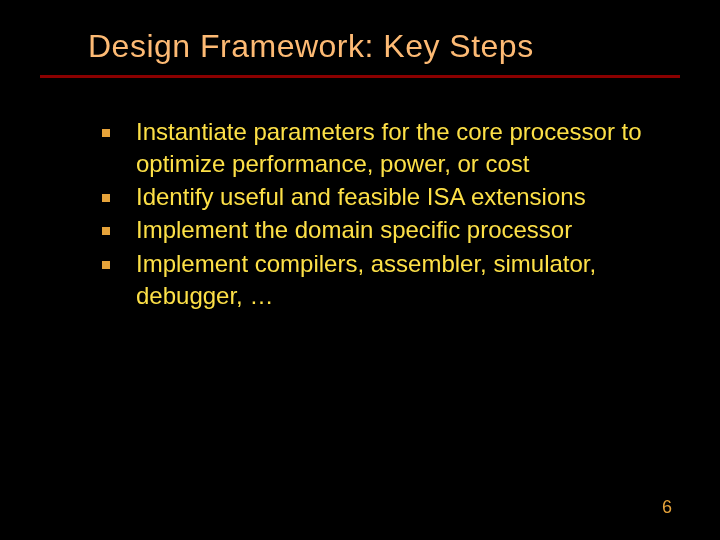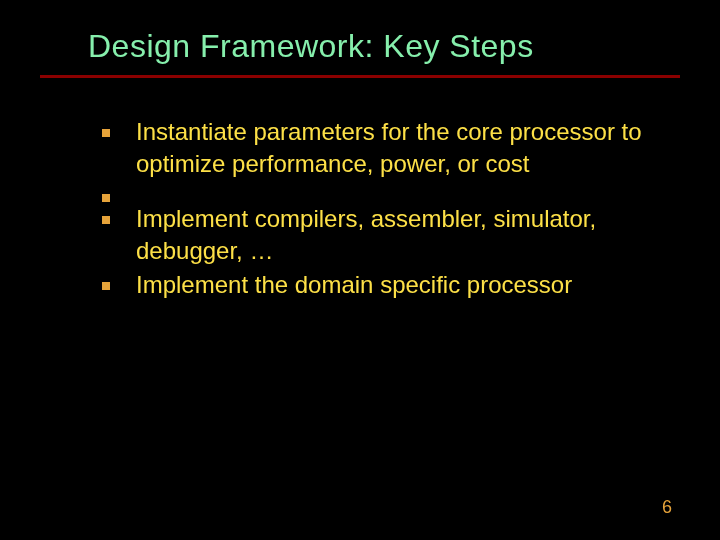--- a/index.html
+++ b/index.html
@@ -10,21 +10,21 @@
     position: relative;
     overflow: hidden;
   }
   .slide {
     width: 720px;
     height: 540px;
     position: relative;
     padding: 28px 40px 0 40px;
   }
   .title {
-    color: #86efac;
+    color: #fdba74;
     font-size: 32px;
     font-weight: 400;
     padding-left: 48px;
     padding-bottom: 10px;
     letter-spacing: 0.5px;
   }
   .rule {
     height: 3px;
     background: #8b0000;
     margin: 0 0 0 0;
@@ -66,24 +66,25 @@
 <div class="slide">
   <div class="title">Design Framework: Key Steps</div>
   <div class="rule"></div>
   <div class="content">
     <div class="bullet-row">
       <div class="bullet-marker"></div>
       <div class="bullet-text">Instantiate parameters for the core processor to optimize performance, power, or cost</div>
     </div>
     <div class="bullet-row">
       <div class="bullet-marker"></div>
+      <div class="bullet-text">Identify useful and feasible ISA extensions</div>
+    </div>
+    <div class="bullet-row">
+      <div class="bullet-marker"></div>
+      <div class="bullet-text">Implement the domain specific processor</div>
     </div>
     <div class="bullet-row">
       <div class="bullet-marker"></div>
       <div class="bullet-text">Implement compilers, assembler, simulator, debugger, …</div>
-    </div>
-    <div class="bullet-row">
-      <div class="bullet-marker"></div>
-      <div class="bullet-text">Implement the domain specific processor</div>
     </div>
   </div>
   <div class="page-number">6</div>
 </div>
 
 </body></html>

